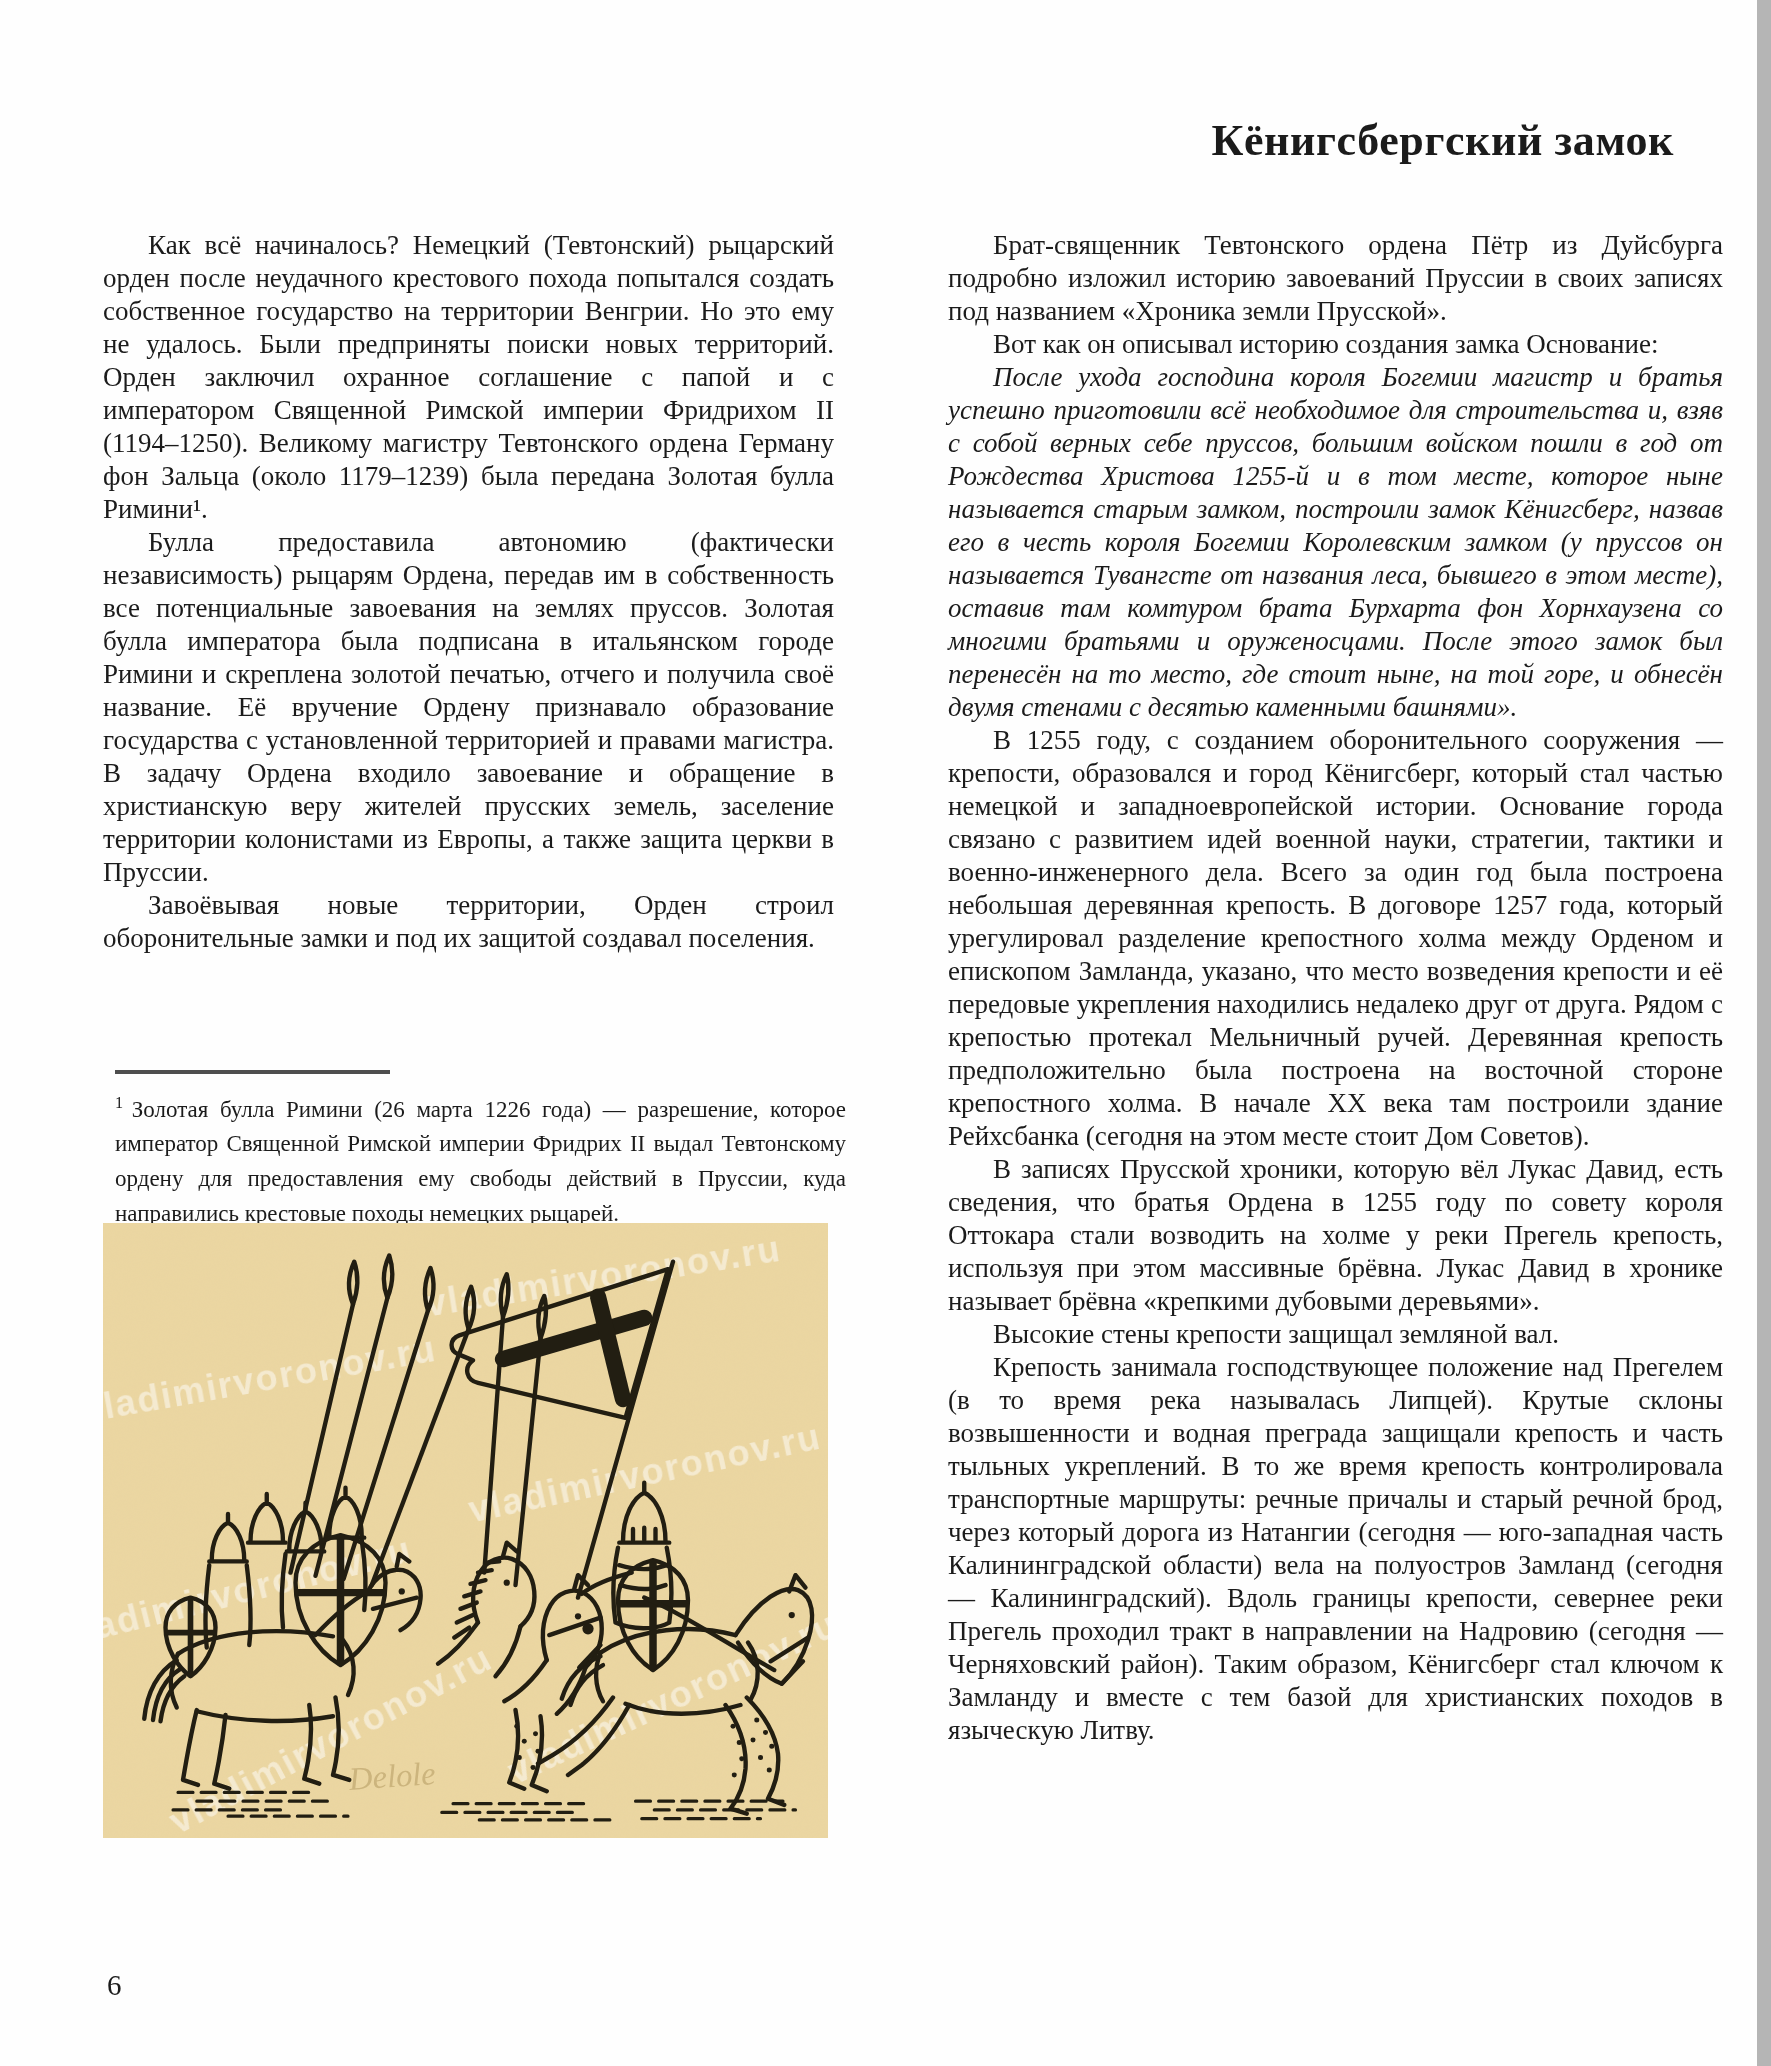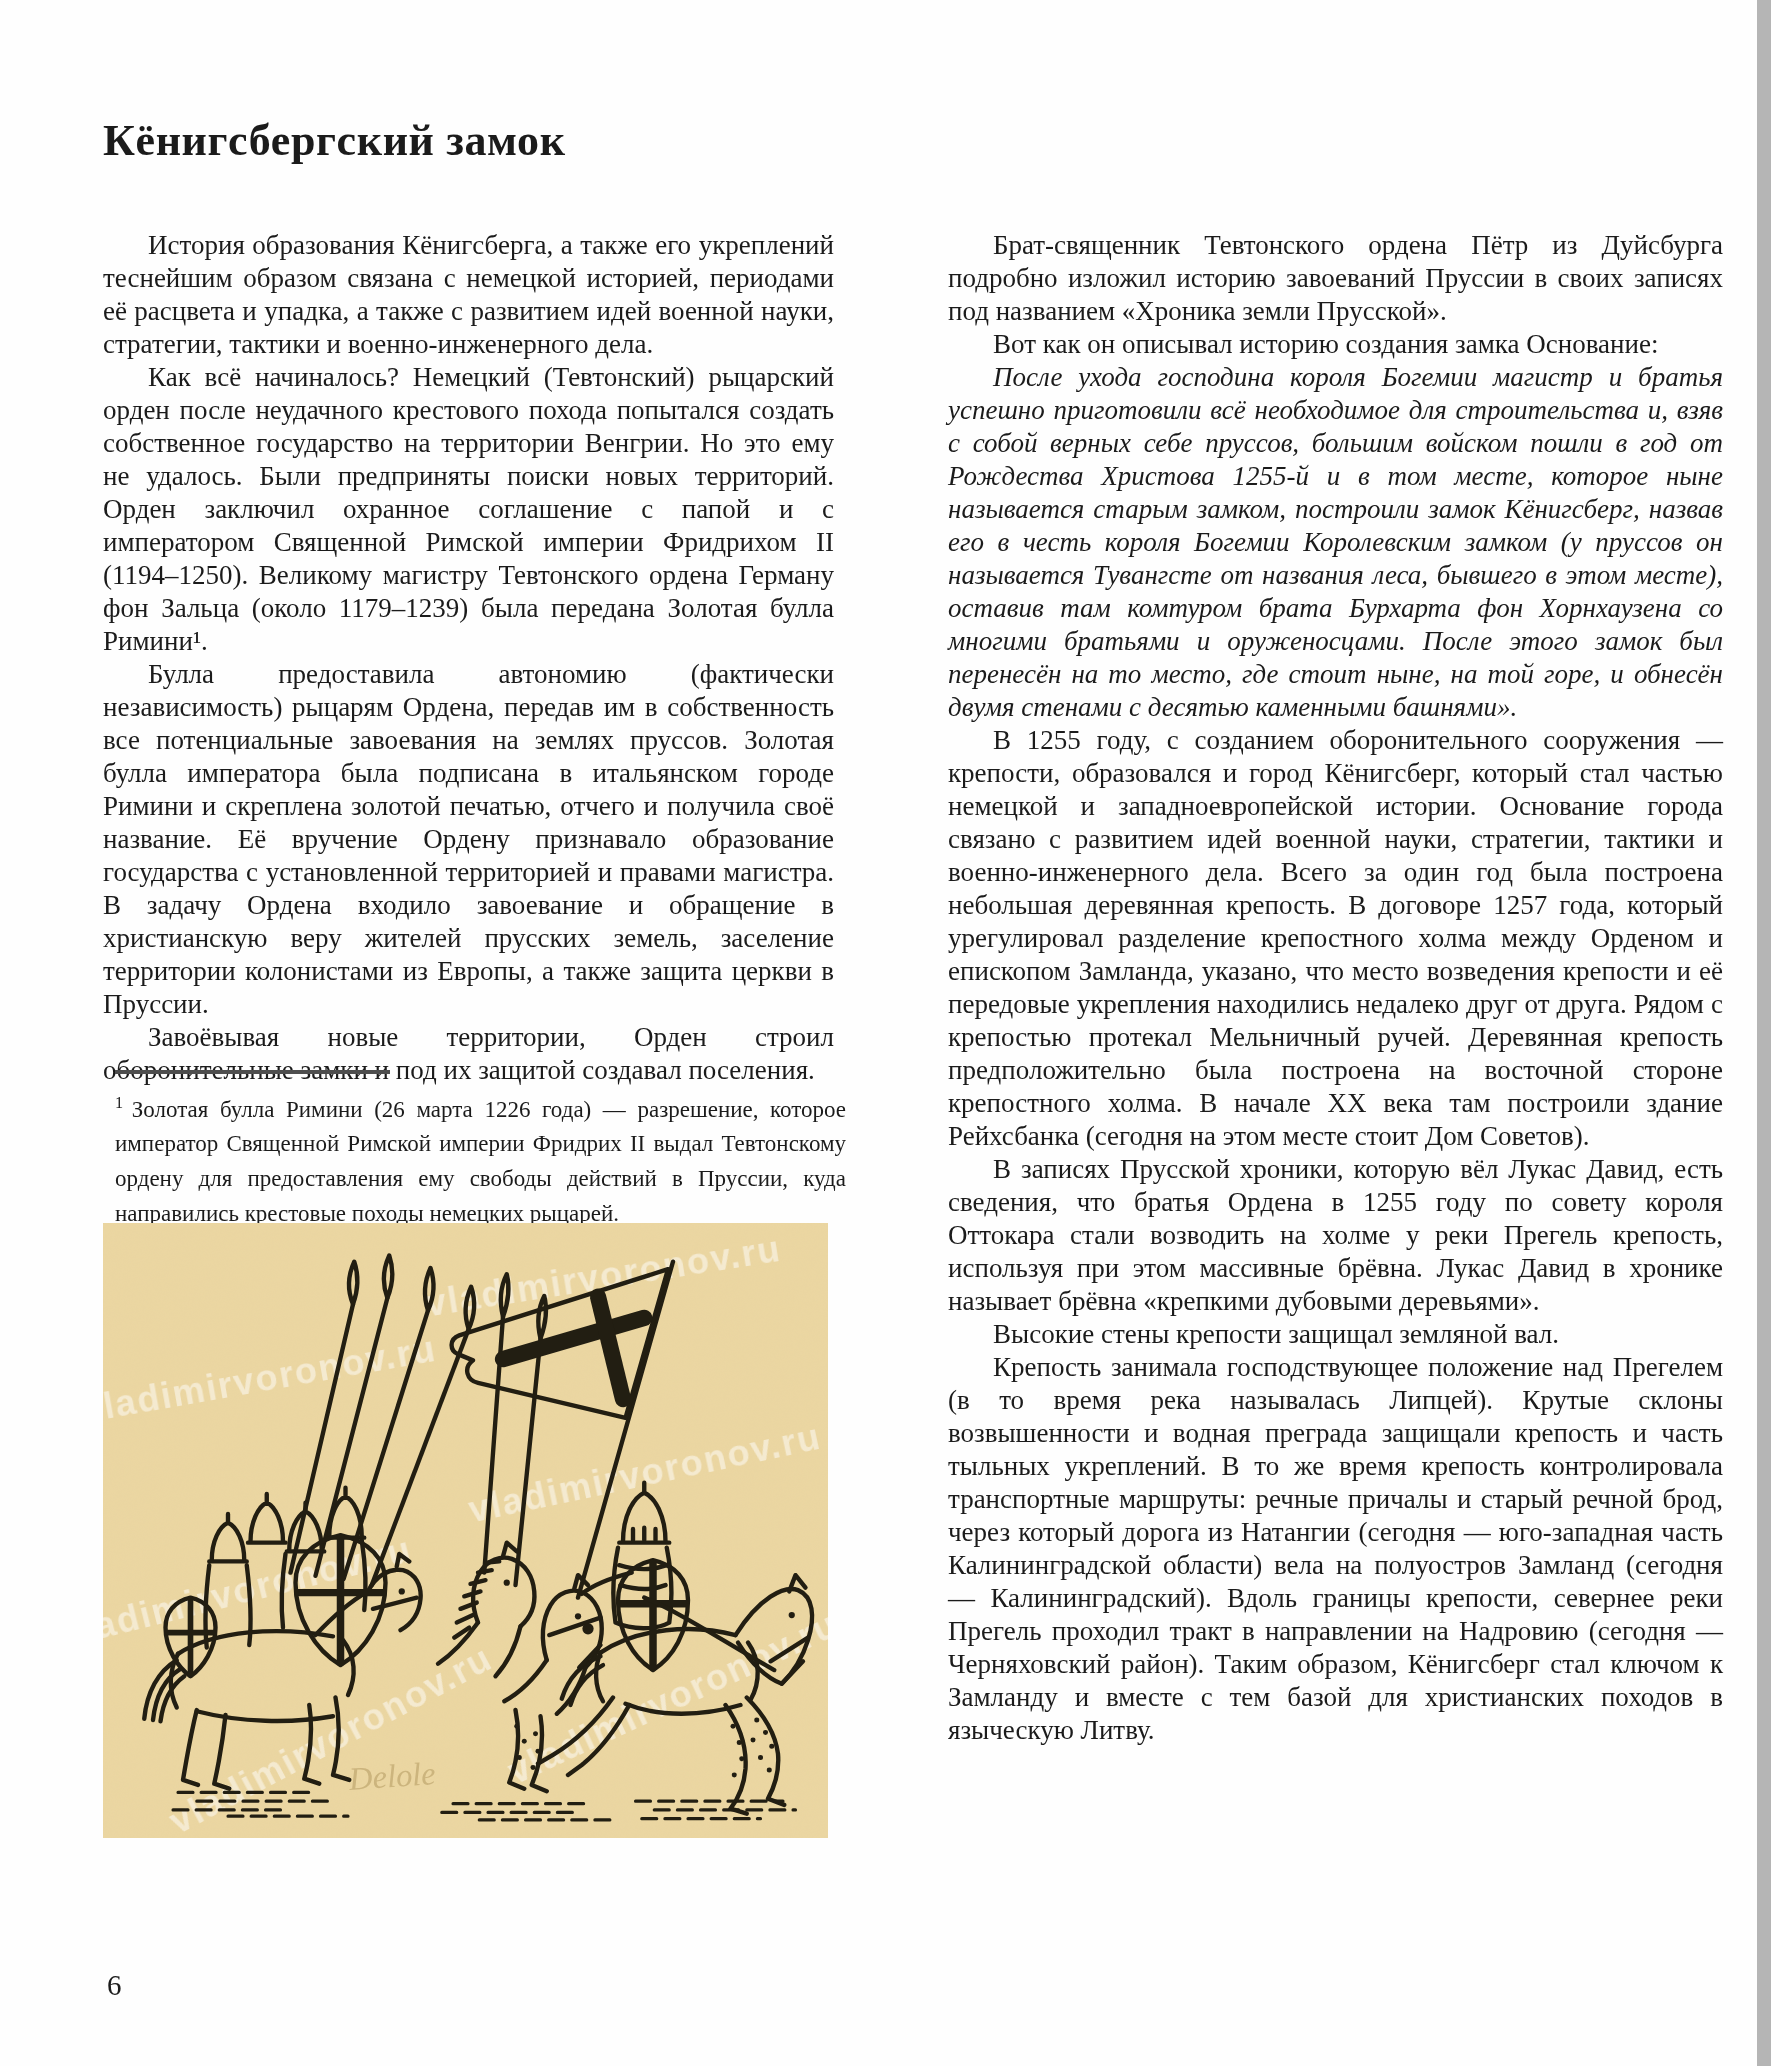--- a/index.html
+++ b/index.html
@@ -7,21 +7,21 @@
     position:relative;
     width:1771px;height:2066px;
     background:#fefefe;
     font-family:"Liberation Serif", serif;
     color:#1b1b1b;
     overflow:hidden;
   }
   .page-title{
     position:absolute;
     top:115px;left:103px;width:1571px;
-    text-align:left;
+    text-align:right;
     font-size:44px;
     font-weight:bold;
     letter-spacing:0.6px;
     white-space:nowrap;
   }
   .col{
     position:absolute;
     top:229px;
     font-size:27px;
     line-height:33px;
@@ -70,21 +70,20 @@
   }
 </style>
 </head>
 <body>
 
 <div class="page">
 
   <div class="page-title">Кёнигсбергский замок</div>
 
   <div class="col col-left">
-      <p>История образования Кёнигсберга, а также его укреплений теснейшим образом связана с немецкой историей, периодами её расцвета и упадка, а также с развитием идей военной науки, стратегии, тактики и военно-инженерного дела.</p>
       <p>Как всё начиналось? Немецкий (Тевтонский) рыцарский орден после неудачного крестового похода попытался создать собственное государство на территории Венгрии. Но это ему не удалось. Были предприняты поиски новых территорий. Орден заключил охранное соглашение с папой и с императором Священной Римской империи Фридрихом II (1194–1250). Великому магистру Тевтонского ордена Герману фон Зальца (около 1179–1239) была передана Золотая булла Римини¹.</p>
       <p>Булла предоставила автономию (фактически независимость) рыцарям Ордена, передав им в собственность все потенциальные завоевания на землях пруссов. Золотая булла императора была подписана в итальянском городе Римини и скреплена золотой печатью, отчего и получила своё название. Её вручение Ордену признавало образование государства с установленной территорией и правами магистра. В задачу Ордена входило завоевание и обращение в христианскую веру жителей прусских земель, заселение территории колонистами из Европы, а также защита церкви в Пруссии.</p>
       <p>Завоёвывая новые территории, Орден строил оборонительные замки и под их защитой создавал поселения.</p>
     </div>
   <div class="col col-right">
       <p>Брат-священник Тевтонского ордена Пётр из Дуйсбурга подробно изложил историю завоеваний Пруссии в своих записях под названием «Хроника земли Прусской».</p>
       <p>Вот как он описывал историю создания замка Основание:</p>
       <p class="quote">После ухода господина короля Богемии магистр и братья успешно приготовили всё необходимое для строительства и, взяв с собой верных себе пруссов, большим войском пошли в год от Рождества Христова 1255-й и в том месте, которое ныне называется старым замком, построили замок Кёнигсберг, назвав его в честь короля Богемии Королевским замком (у пруссов он называется Тувангсте от названия леса, бывшего в этом месте), оставив там комтуром брата Бурхарта фон Хорнхаузена со многими братьями и оруженосцами. После этого замок был перенесён на то место, где стоит ныне, на той горе, и обнесён двумя стенами с десятью каменными башнями».</p>
       <p>В 1255 году, с созданием оборонительного сооружения — крепости, образовался и город Кёнигсберг, который стал частью немецкой и западноевропейской истории. Основание города связано с развитием идей военной науки, стратегии, тактики и военно-инженерного дела. Всего за один год была построена небольшая деревянная крепость. В договоре 1257 года, который урегулировал разделение крепостного холма между Орденом и епископом Замланда, указано, что место возведения крепости и её передовые укрепления находились недалеко друг от друга. Рядом с крепостью протекал Мельничный ручей. Деревянная крепость предположительно была построена на восточной стороне крепостного холма. В начале XX века там построили здание Рейхсбанка (сегодня на этом месте стоит Дом Советов).</p>
       <p>В записях Прусской хроники, которую вёл Лукас Давид, есть сведения, что братья Ордена в 1255 году по совету короля Оттокара стали возводить на холме у реки Прегель крепость, используя при этом массивные брёвна. Лукас Давид в хронике называет брёвна «крепкими дубовыми деревьями».</p>

